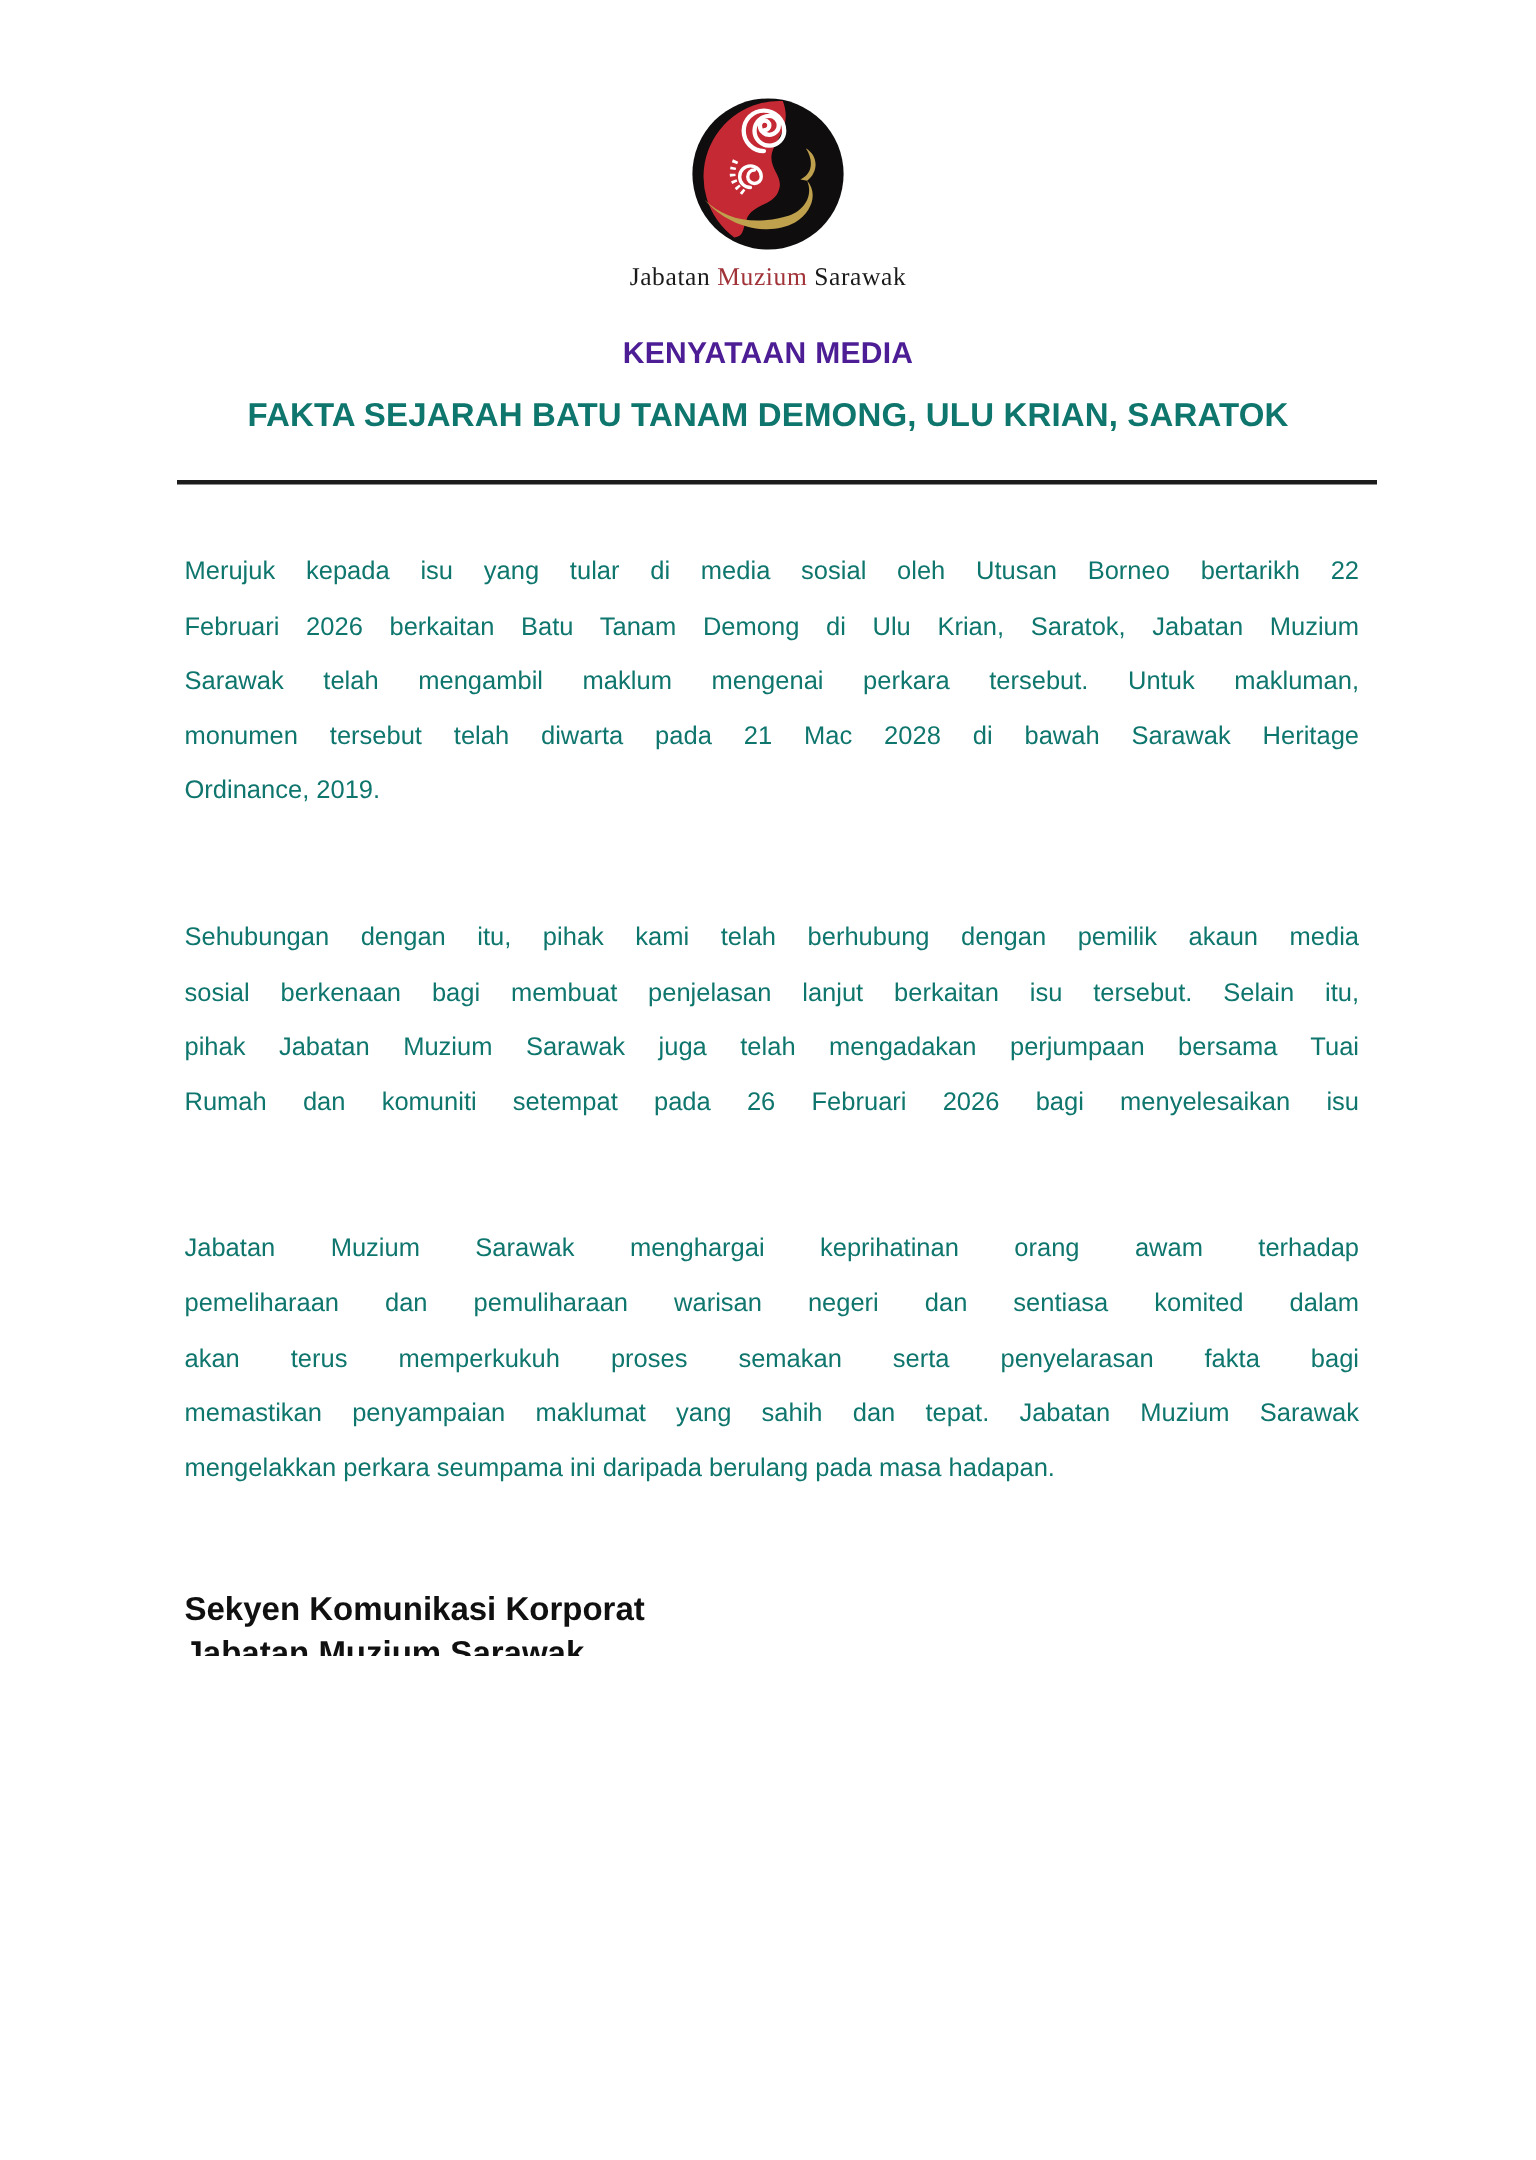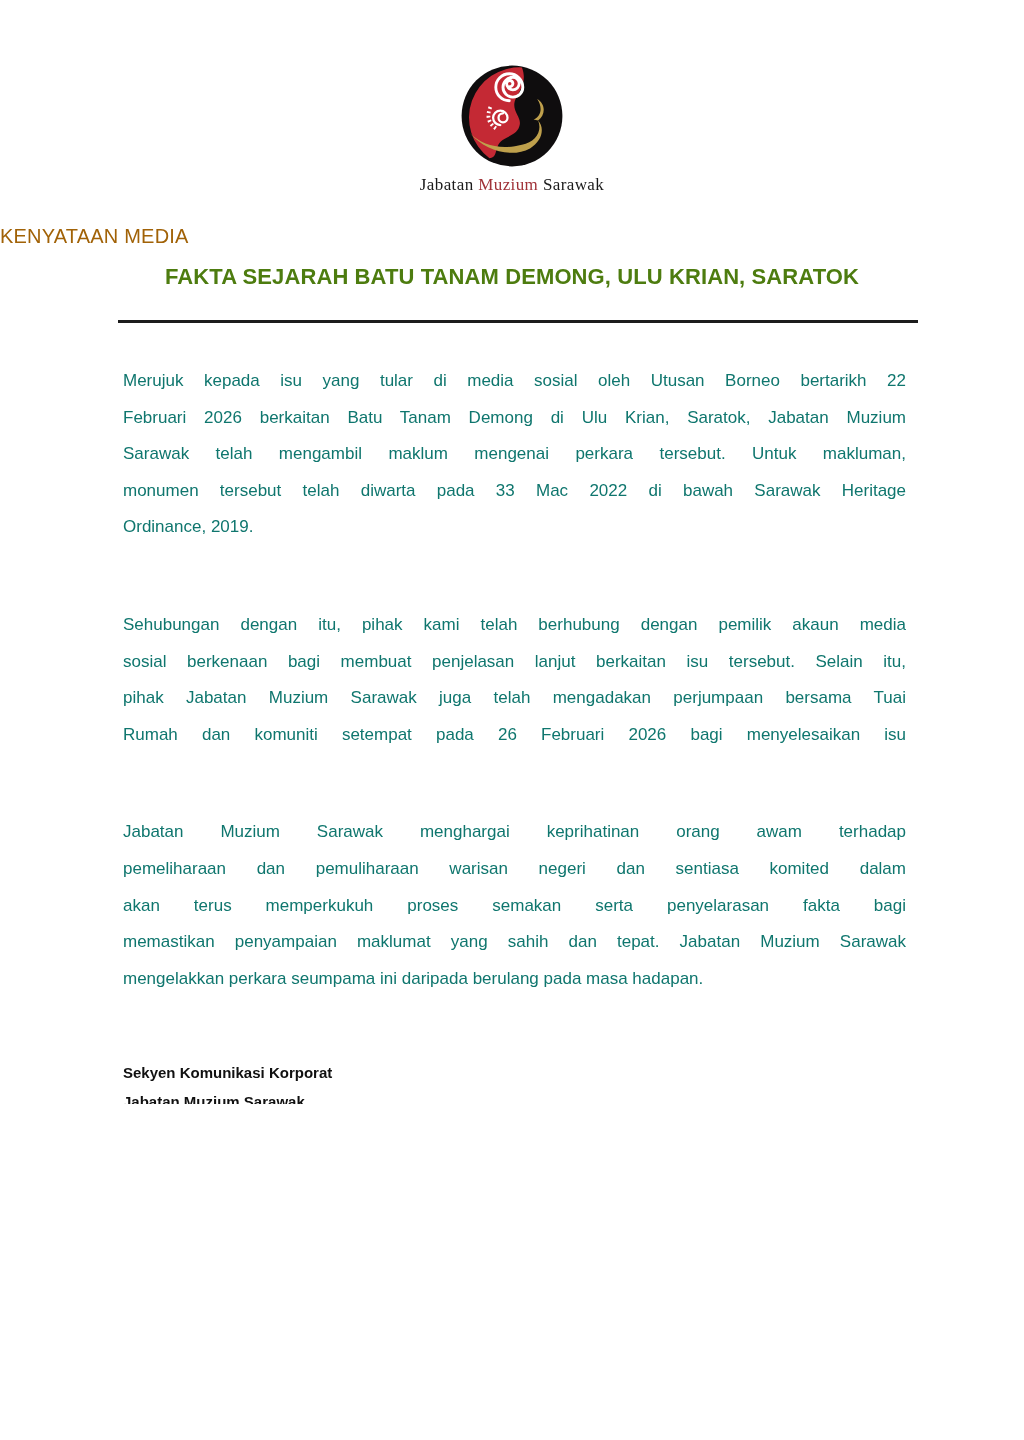--- a/index.html
+++ b/index.html
@@ -27,35 +27,35 @@
     margin-top: 4px;
     font-family: "Liberation Serif", serif;
     font-size: 17px;
     line-height: 22px;
     letter-spacing: 0.4px;
     color: #1a1a1a;
   }
   .wordmark .wm-red { color: #a03238; }
   .doc-title {
     margin-top: 28px;
-    text-align: left;
-    font-weight: normal;
+    text-align: center;
+    font-weight: bold;
     font-size: 20px;
     line-height: 24px;
     letter-spacing: 0.2px;
-    color: #a16207;
+    color: #4c1d95;
   }
   .doc-subtitle {
     margin-top: 16px;
     text-align: center;
     font-weight: bold;
     font-size: 22px;
     line-height: 26px;
     letter-spacing: 0.1px;
-    color: #4d7c0f;
+    color: #0f766e;
   }
   .divider {
     margin: 30px 0 0 118px;
     width: 800px;
     height: 0;
     border: none;
     border-top: 3px solid #1c1c1c;
   }
   .content {
     margin: 40px 0 0 123px;
@@ -70,21 +70,21 @@
     text-align-last: justify;
     -moz-text-align-last: justify;
   }
   .pline.pline-last {
     text-align-last: left;
     -moz-text-align-last: left;
   }
   .signature {
     margin: 58px 0 0 123px;
     font-weight: bold;
-    font-size: 15px;
+    font-size: 22px;
     line-height: 29px;
     color: #101010;
   }
 </style>
 </head>
 <body>
 
 <div class="page">
 
   <div class="logo-wrap">
@@ -103,21 +103,21 @@
   <div class="doc-subtitle">FAKTA SEJARAH BATU TANAM DEMONG, ULU KRIAN, SARATOK</div>
 
   <hr class="divider">
 
   <div class="content">
 
     <div class="para">
       <div class="pline">Merujuk kepada isu yang tular di media sosial oleh Utusan Borneo bertarikh 22</div>
       <div class="pline">Februari 2026 berkaitan Batu Tanam Demong di Ulu Krian, Saratok, Jabatan Muzium</div>
       <div class="pline">Sarawak telah mengambil maklum mengenai perkara tersebut. Untuk makluman,</div>
-      <div class="pline">monumen tersebut telah diwarta pada 33 Mac 2022 di bawah Sarawak Heritage</div>
+      <div class="pline">monumen tersebut telah diwarta pada 21 Mac 2028 di bawah Sarawak Heritage</div>
       <div class="pline pline-last">Ordinance, 2019.</div>
     </div>
 
     <div class="para">
       <div class="pline">Sehubungan dengan itu, pihak kami telah berhubung dengan pemilik akaun media</div>
       <div class="pline">sosial berkenaan bagi membuat penjelasan lanjut berkaitan isu tersebut. Selain itu,</div>
       <div class="pline">pihak Jabatan Muzium Sarawak juga telah mengadakan perjumpaan bersama Tuai</div>
       <div class="pline">Rumah dan komuniti setempat pada 26 Februari 2026 bagi menyelesaikan isu</div>
     </div>
 

